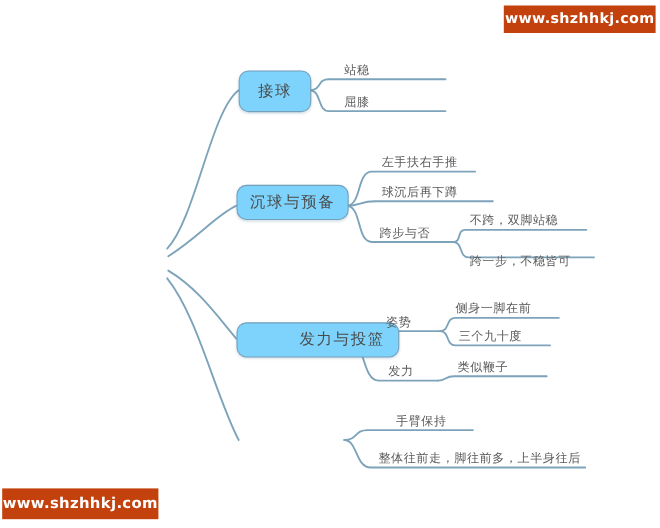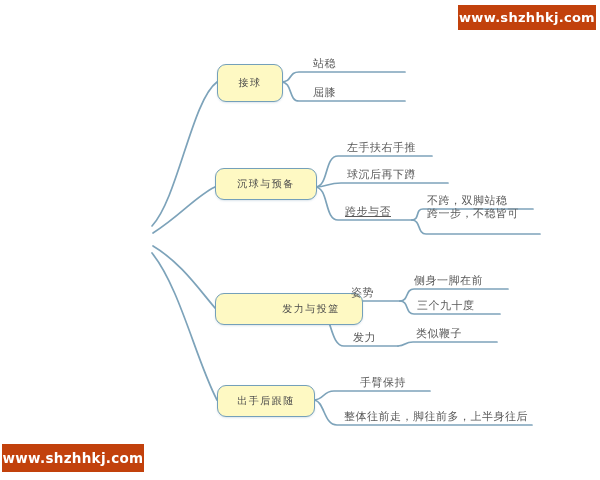--- a/index.html
+++ b/index.html
@@ -10,40 +10,40 @@
 
   .root-node{
     position:absolute;left:78px;top:215px;width:75px;height:47px;
     background:linear-gradient(#e9f4fb,#cfe6f5);
     border:2px solid #4a8ab5;border-radius:7px;
     display:flex;align-items:center;justify-content:center;
     font-size:15px;color:#3f3f3f;letter-spacing:2px;
     box-shadow:0 1px 3px rgba(60,110,150,.25);
   }
   .topic-node{
-    position:absolute;background:#fef9c3;border:1.5px solid #74a0ba;border-radius:9px;
+    position:absolute;background:#7dd3fc;border:1.5px solid #74a0ba;border-radius:9px;
     display:flex;align-items:center;justify-content:center;
-    font-size:10px;color:#4a4a4a;letter-spacing:1.5px;
+    font-size:14px;color:#4a4a4a;letter-spacing:1.5px;
     box-shadow:0 1px 2px rgba(60,110,150,.18);
   }
   .t0{left:217px;top:64px;width:64px;height:36px;}
   .t1{left:215px;top:168px;width:100px;height:30px;font-family:Liberation Serif, serif;}
   .t2{left:215px;top:293px;width:102px;height:30px;padding-left:44px;}
   .t3{left:217px;top:385px;width:96px;height:30px;}
 
   .leaf{
     position:absolute;font-size:11px;color:#595959;white-space:nowrap;letter-spacing:.5px;
   }
   .l-zhanwen{left:313px;top:56px;}
   .l-quxi{left:313px;top:85px;}
   .l-hands{left:347px;top:140px;}
   .l-squat{left:347px;top:167px;}
-  .l-stride{left:345px;top:204px;text-decoration:underline;}
+  .l-stride{left:345px;top:204px;}
   .l-nostride{left:427px;top:193px;}
-  .l-onestride{left:427px;top:206px;}
+  .l-onestride{left:427px;top:230px;}
   .l-posture{left:351px;top:285px;}
   .l-side{left:414px;top:273px;}
   .l-ninety{left:417px;top:298px;}
   .l-power{left:353px;top:330px;}
   .l-whip{left:416px;top:326px;}
   .l-arm{left:348px;top:375px;margin-left:12px;}
   .l-body{left:344px;top:409px;}
 
   .watermark{
     position:absolute;background:#c2410c;color:#ffffff;font-weight:bold;
@@ -80,21 +80,20 @@
     <path d="M398,346 C406,346 404,342 413,342 L497,342"></path>
 
     <path d="M313,400 C325,400 322,391 334,391 L430,391"></path>
     <path d="M313,400 C325,400 323,425 337,425 L532,425"></path>
   </svg>
 
 
   <div class="topic-node t0">接球</div>
   <div class="topic-node t1">沉球与预备</div>
   <div class="topic-node t2">发力与投篮</div>
-  <div class="topic-node t3">出手后跟随</div>
 
   <div class="leaf l-zhanwen">站稳</div>
   <div class="leaf l-quxi">屈膝</div>
 
   <div class="leaf l-hands">左手扶右手推</div>
   <div class="leaf l-squat">球沉后再下蹲</div>
   <div class="leaf l-stride">跨步与否</div>
   <div class="leaf l-nostride">不跨，双脚站稳</div>
   <div class="leaf l-onestride">跨一步，不稳皆可</div>
 

